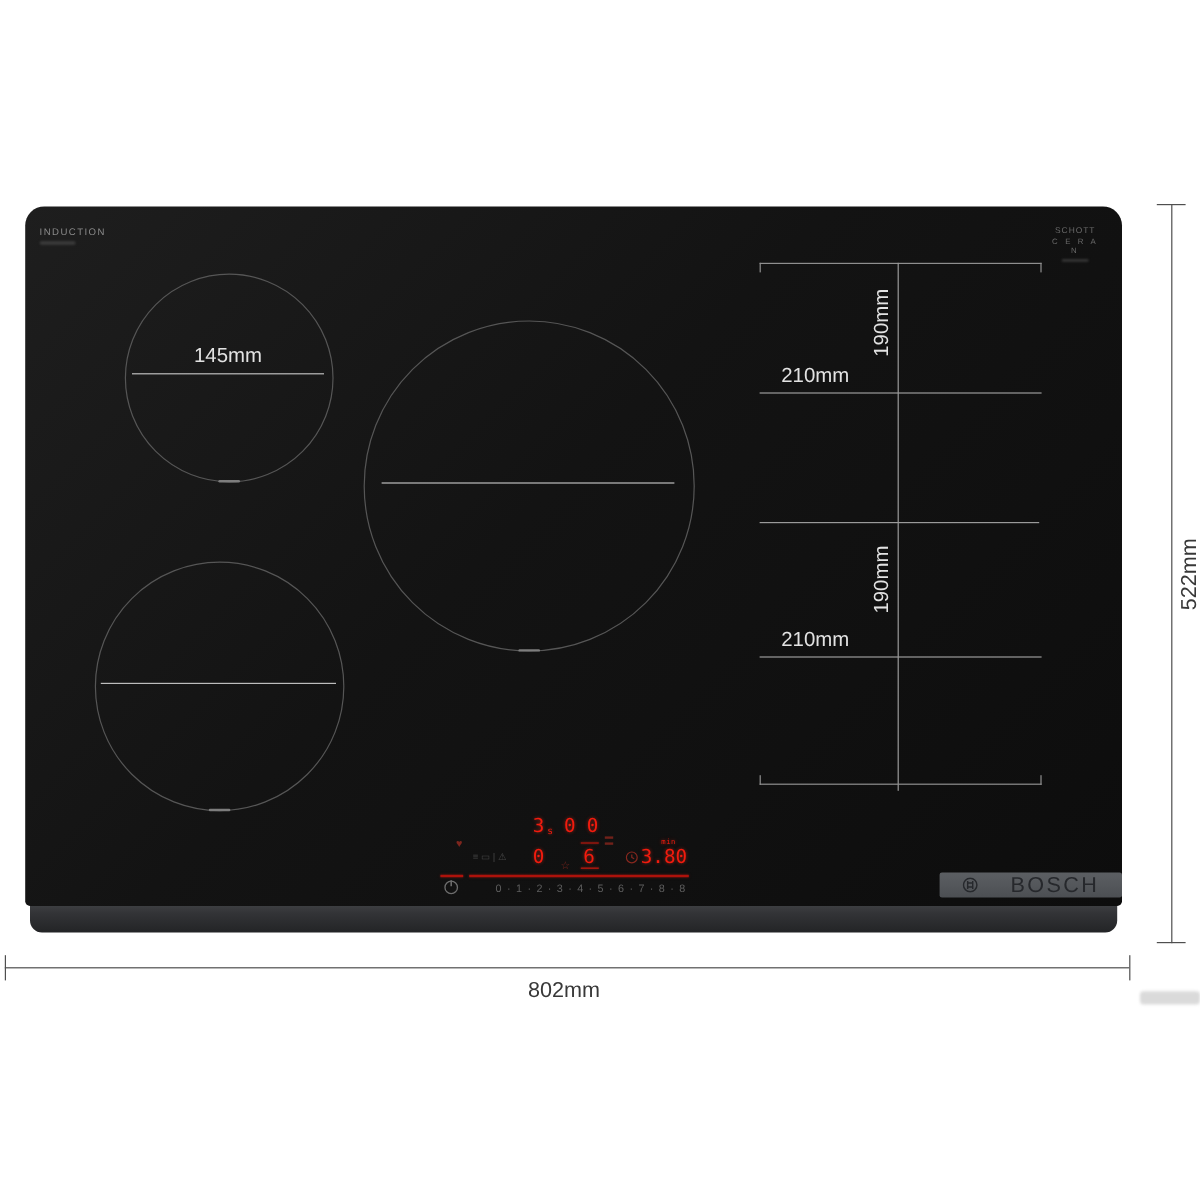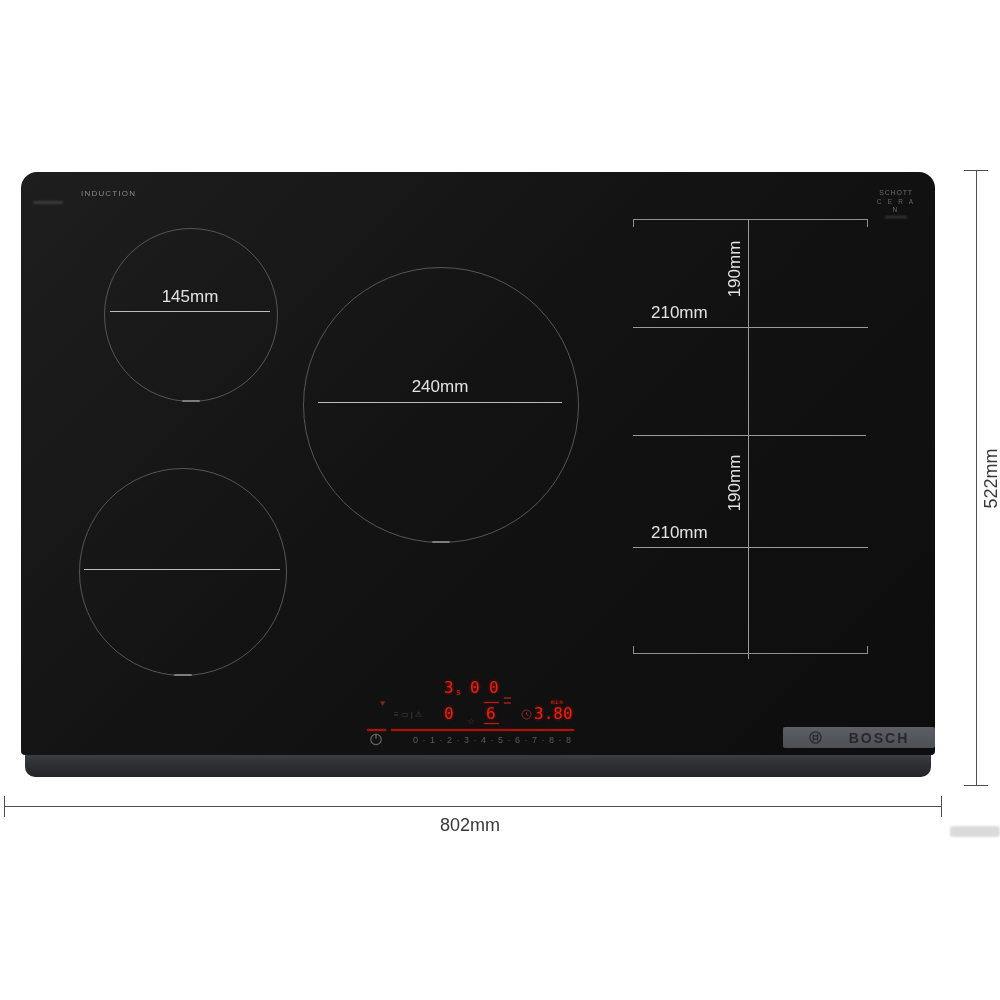--- a/index.html
+++ b/index.html
@@ -44,57 +44,56 @@
   .red-line{background:#ad120b;box-shadow:0 0 2px rgba(200,30,20,.5);height:2px;}
   .dim-red{color:rgba(215,55,40,.55);}
   .slider-nums{color:#5d5d5d;font-size:9px;letter-spacing:1px;white-space:nowrap;}
   .seg-bar{height:1px;background:rgba(242,27,14,.8);box-shadow:0 0 2px rgba(255,45,25,.5);}
   .dash{width:7px;height:2px;background:rgba(210,50,35,.5);margin-bottom:3px;}
 
   
   .logo-strip{left:783px;top:727px;width:152px;height:21px;border-radius:2px;
               background:linear-gradient(180deg,#5c5f63,#4c4f53);
               display:flex;align-items:center;justify-content:center;gap:7px;}
-  .logo-text{color:#26282c;font-weight:bold;font-size:14px;letter-spacing:2px;margin-left:20px;}
+  .logo-text{color:#26282c;font-weight:normal;font-size:18px;letter-spacing:2px;margin-left:20px;}
 
   
   .dim-line{background:#4f4f4f;}
   .dim-label{color:#383838;font-size:18px;text-align:center;}
 
   .watermark{left:950px;top:826px;width:50px;height:11px;border-radius:3px;
              background:rgba(150,150,150,.35);filter:blur(1.2px);}
 </style>
 </head>
 <body>
 
 <div class="stage">
 
   <div class="abs trim"></div>
 
   <div class="abs hob"></div>
 
-  <div class="abs surface-label" style="left:33px;top:189px;margin-left:48px;">INDUCTION</div>
+  <div class="abs surface-label" style="left:33px;top:189px;">INDUCTION</div>
   <div class="abs model-smudge" style="left:33px;top:201px;"></div>
 
   <div class="abs glass-brand" style="left:872px;top:189px;width:48px;">
     <div class="l1">SCHOTT</div>
     <div class="l2">C E R A N</div>
     <div class="brand-smudge"></div>
   </div>
 
   <div class="abs zone-circle" style="left:104px;top:228px;width:172px;height:172px;">
     <div class="zone-mark"></div>
   </div>
   <div class="abs zone-label" style="left:104px;top:287px;width:172px;">145mm</div>
   <div class="abs dia-line" style="left:110px;top:311px;width:160px;"></div>
 
   <div class="abs zone-circle" style="left:303px;top:267px;width:274px;height:274px;">
     <div class="zone-mark"></div>
   </div>
-  <div class="abs zone-label" style="left:303px;top:377px;width:274px;">240mm</div>
   <div class="abs dia-line" style="left:318px;top:402px;width:244px;"></div>
 
   <div class="abs zone-circle" style="left:79px;top:468px;width:206px;height:206px;">
     <div class="zone-mark"></div>
   </div>
   <div class="abs dia-line" style="left:84px;top:569px;width:196px;"></div>
 
   <div class="abs bracket-top" style="left:633px;top:219px;width:233px;height:7px;"></div>
   <div class="abs flex-line" style="left:748px;top:219px;width:1px;height:440px;"></div>
   <div class="abs flex-line" style="left:633px;top:435px;width:233px;height:1px;"></div>

